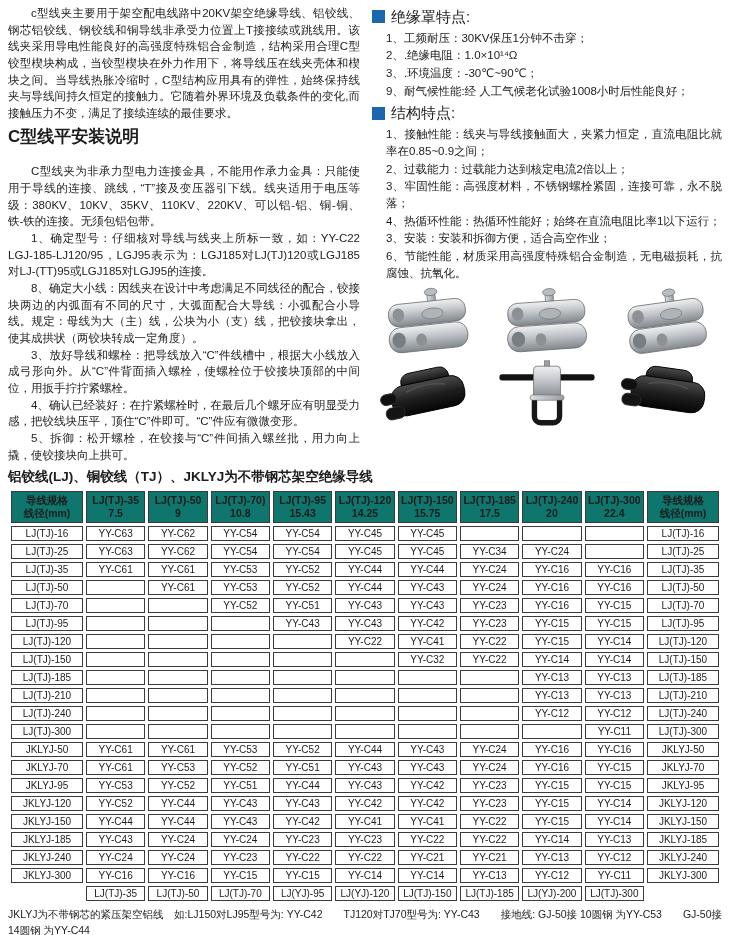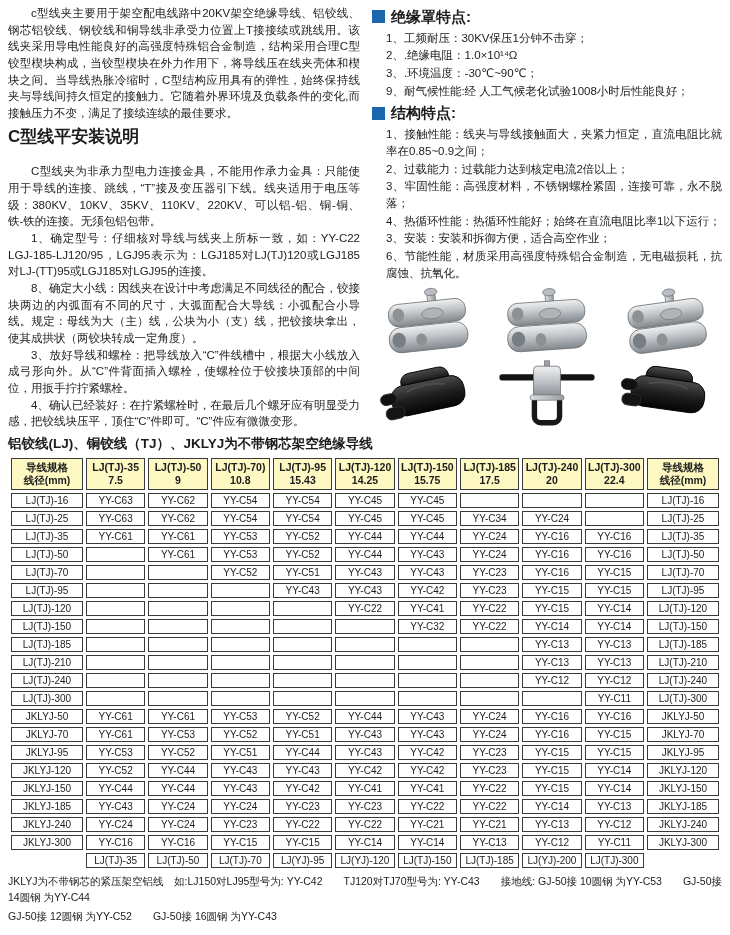--- a/index.html
+++ b/index.html
@@ -3,32 +3,32 @@
 <meta charset="utf-8">
 <style>
   html,body{margin:0;padding:0;background:#ffffff;}
   body{width:730px;color:#1c1c1c;font-family:"Liberation Sans","DejaVu Sans",sans-serif;}
   .page{width:730px;height:935px;box-sizing:border-box;padding:5px 8px 0 8px;overflow:hidden;}
   .top{display:flex;gap:12px;}
   .col-left{width:352px;flex:0 0 352px;font-size:11.5px;line-height:1.45;}
   .col-right{width:354px;flex:1;font-size:11.5px;line-height:1.45;}
   p.ind{margin:0;text-indent:2em;text-align:justify;}
   h2.sect{font-size:17px;font-weight:bold;margin:3px 0 14px 0;}
-  .feat-title{display:flex;align-items:center;gap:6px;font-size:15px;font-weight:bold;margin:1px 0 2px 0;}
+  .feat-title{display:flex;align-items:center;gap:6px;font-size:15px;font-weight:normal;margin:1px 0 2px 0;}
   .sq{width:13px;height:13px;background:#1a67ae;flex:0 0 13px;}
   ul.feat{list-style:none;margin:0 0 3px 0;padding:0 0 0 14px;}
   ul.feat li{margin:0 0 1px 0;text-align:justify;}
   .photos{display:grid;grid-template-columns:1fr 1fr 1fr;gap:2px 6px;margin-top:6px;}
   .photo{height:70px;display:flex;align-items:center;justify-content:center;}
   .photo svg{width:108px;height:70px;}
   .tbl-caption{font-size:13.5px;font-weight:bold;margin:5px 0 2px 0;}
   table.spec{width:100%;border-collapse:separate;border-spacing:3px 3px;table-layout:fixed;}
   table.spec th,table.spec td{border:1px solid #3a3a3a;text-align:center;vertical-align:middle;
     padding:0;font-size:10px;height:13px;white-space:nowrap;overflow:hidden;background:#fff;}
-  table.spec th{background:#fef9c3;font-weight:bold;font-size:10.5px;height:30px;line-height:1.25;}
+  table.spec th{background:#0f766e;font-weight:bold;font-size:10.5px;height:30px;line-height:1.25;}
   table.spec td.blank-edge{border:none;background:transparent;}
   .footnote{font-size:10.5px;line-height:1.5;margin:3px 0 0 0;white-space:pre-wrap;}
 </style>
 </head>
 <body>
 
 <div class="page">
 
   <svg width="0" height="0" style="position:absolute" aria-hidden="true">
     <defs>
@@ -53,20 +53,21 @@
 
     <div class="col-left">
       <p class="ind">c型线夹主要用于架空配电线路中20KV架空绝缘导线、铝铰线、钢芯铝铰线、钢铰线和铜导线非承受力位置上T接接续或跳线用。该线夹采用导电性能良好的高强度特殊铝合金制造，结构采用合理C型铰型楔块构成，当铰型楔块在外力作用下，将导线压在线夹壳体和楔块之间。当导线热胀冷缩时，C型结构应用具有的弹性，始终保持线夹与导线间持久恒定的接触力。它随着外界环境及负载条件的变化,而接触压力不变，满足了接续连续的最佳要求。</p>
       <h2 class="sect">C型线平安装说明</h2>
       <div id="install-paras">
           <p class="ind">C型线夹为非承力型电力连接金具，不能用作承力金具：只能使用于导线的连接、跳线，“T”接及变压器引下线。线夹适用于电压等级：380KV、10KV、35KV、110KV、220KV、可以铝-铝、铜-铜、铁-铁的连接。无须包铝包带。</p>
           <p class="ind">1、确定型号：仔细核对导线与线夹上所标一致，如：YY-C22 LGJ-185-LJ120/95，LGJ95表示为：LGJ185对LJ(TJ)120或LGJ185对LJ-(TT)95或LGJ185对LGJ95的连接。</p>
           <p class="ind">8、确定大小线：因线夹在设计中考虑满足不同线径的配合，铰接块两边的内弧面有不同的尺寸，大弧面配合大导线：小弧配合小导线。规定：母线为大（主）线，公块为小（支）线，把铰接块拿出，使其成拱状（两铰块转成一定角度）。</p>
           <p class="ind">3、放好导线和螺栓：把导线放入“C”件线槽中，根据大小线放入成弓形向外。从“C”件背面插入螺栓，使螺栓位于铰接块顶部的中间位，用扳手拧拧紧螺栓。</p>
           <p class="ind">4、确认已经装好：在拧紧螺栓时，在最后几个螺牙应有明显受力感，把铰线块压平，顶住“C”件即可。“C”件应有微微变形。</p>
+          <p class="ind">5、拆御：松开螺栓，在铰接与“C”件间插入螺丝批，用力向上撬，使铰接块向上拱可。</p>
         </div>
     </div>
 
     <div class="col-right">
       <div class="feat-title">
         <span class="sq"></span>
         <span>绝缘罩特点:</span>
       </div>
       <ul class="feat" id="ins-list">
           <li>1、工频耐压：30KV保压1分钟不击穿；</li>

